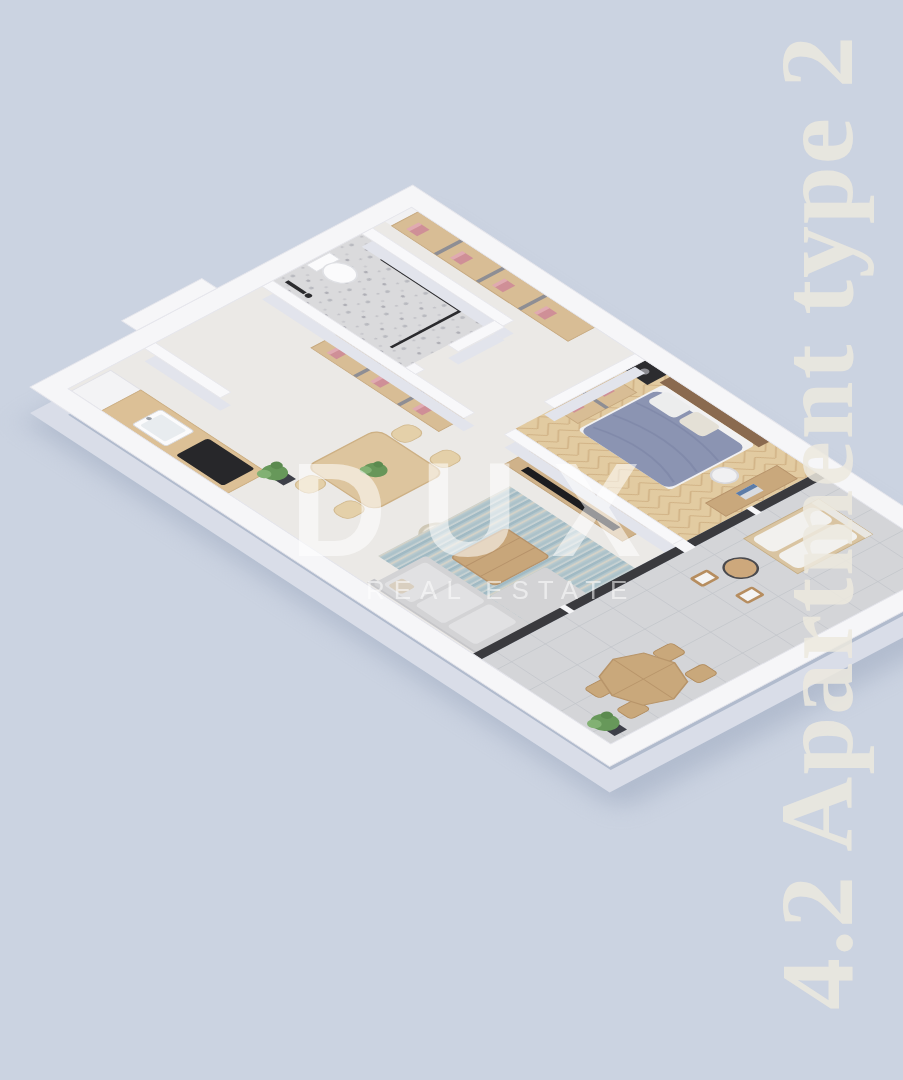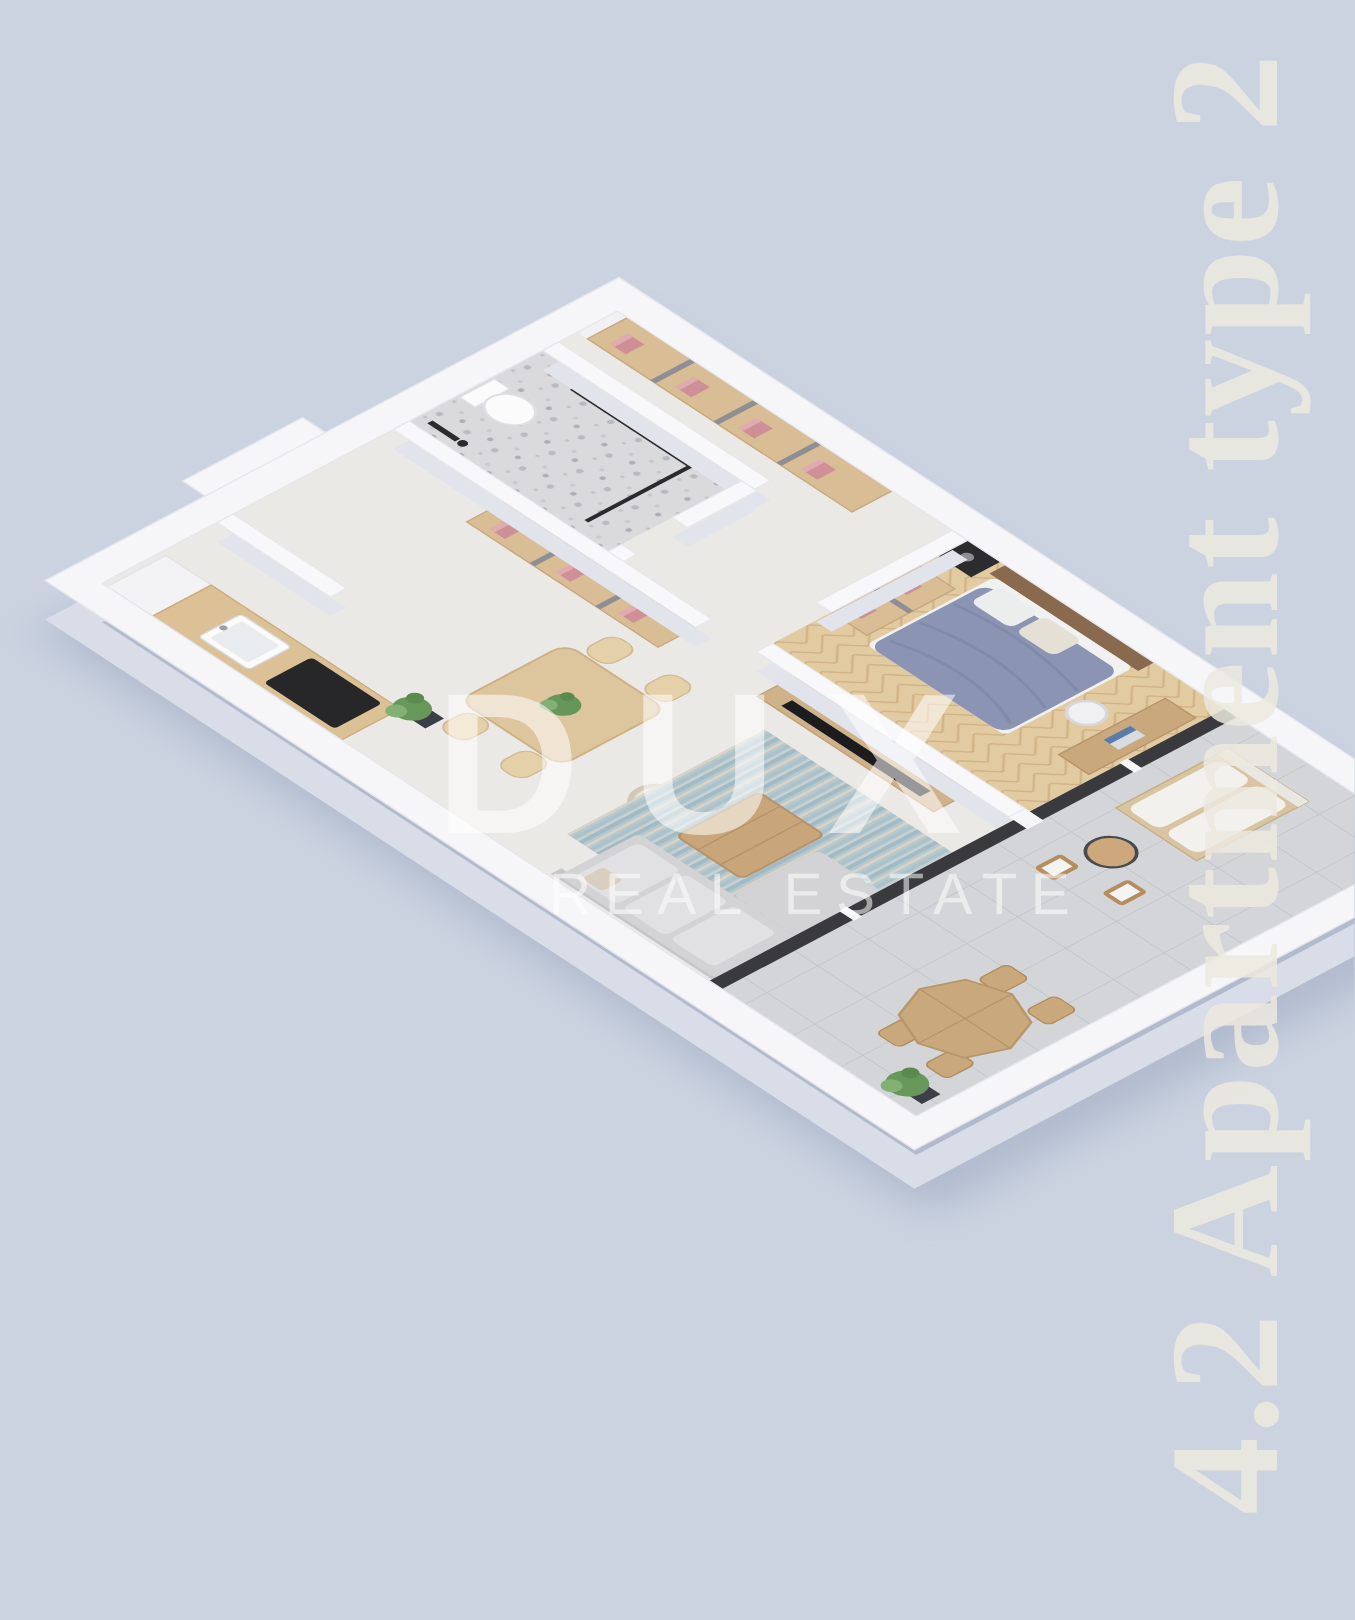--- a/index.html
+++ b/index.html
@@ -8,21 +8,21 @@
   #stage{position:absolute;inset:0;width:903px;height:1080px;border-radius:29px;}
   #plan-svg{position:absolute;left:0;top:0;}
   .wm-brand{
     position:absolute;left:290px;top:443px;
     font-family:"Liberation Sans",sans-serif;font-weight:700;
     font-size:134px;letter-spacing:34px;line-height:1;
     color:rgba(255,255,255,0.55);user-select:none;white-space:nowrap;}
   .wm-tagline{
     position:absolute;left:366px;top:577px;
     font-family:"Liberation Sans",sans-serif;font-weight:400;
-    font-size:39px;letter-spacing:9px;line-height:1;
+    font-size:26px;letter-spacing:9px;line-height:1;
     color:rgba(255,255,255,0.55);user-select:none;white-space:nowrap;}
   .side-label{
     position:absolute;left:817px;top:522px;
     transform:translate(-50%,-50%) rotate(-90deg);
     font-family:"Liberation Serif",serif;font-weight:700;
     font-size:104px;letter-spacing:2px;line-height:1;
     color:rgba(236,233,222,0.85);white-space:nowrap;user-select:none;}
 </style>
 </head>
 <body>

